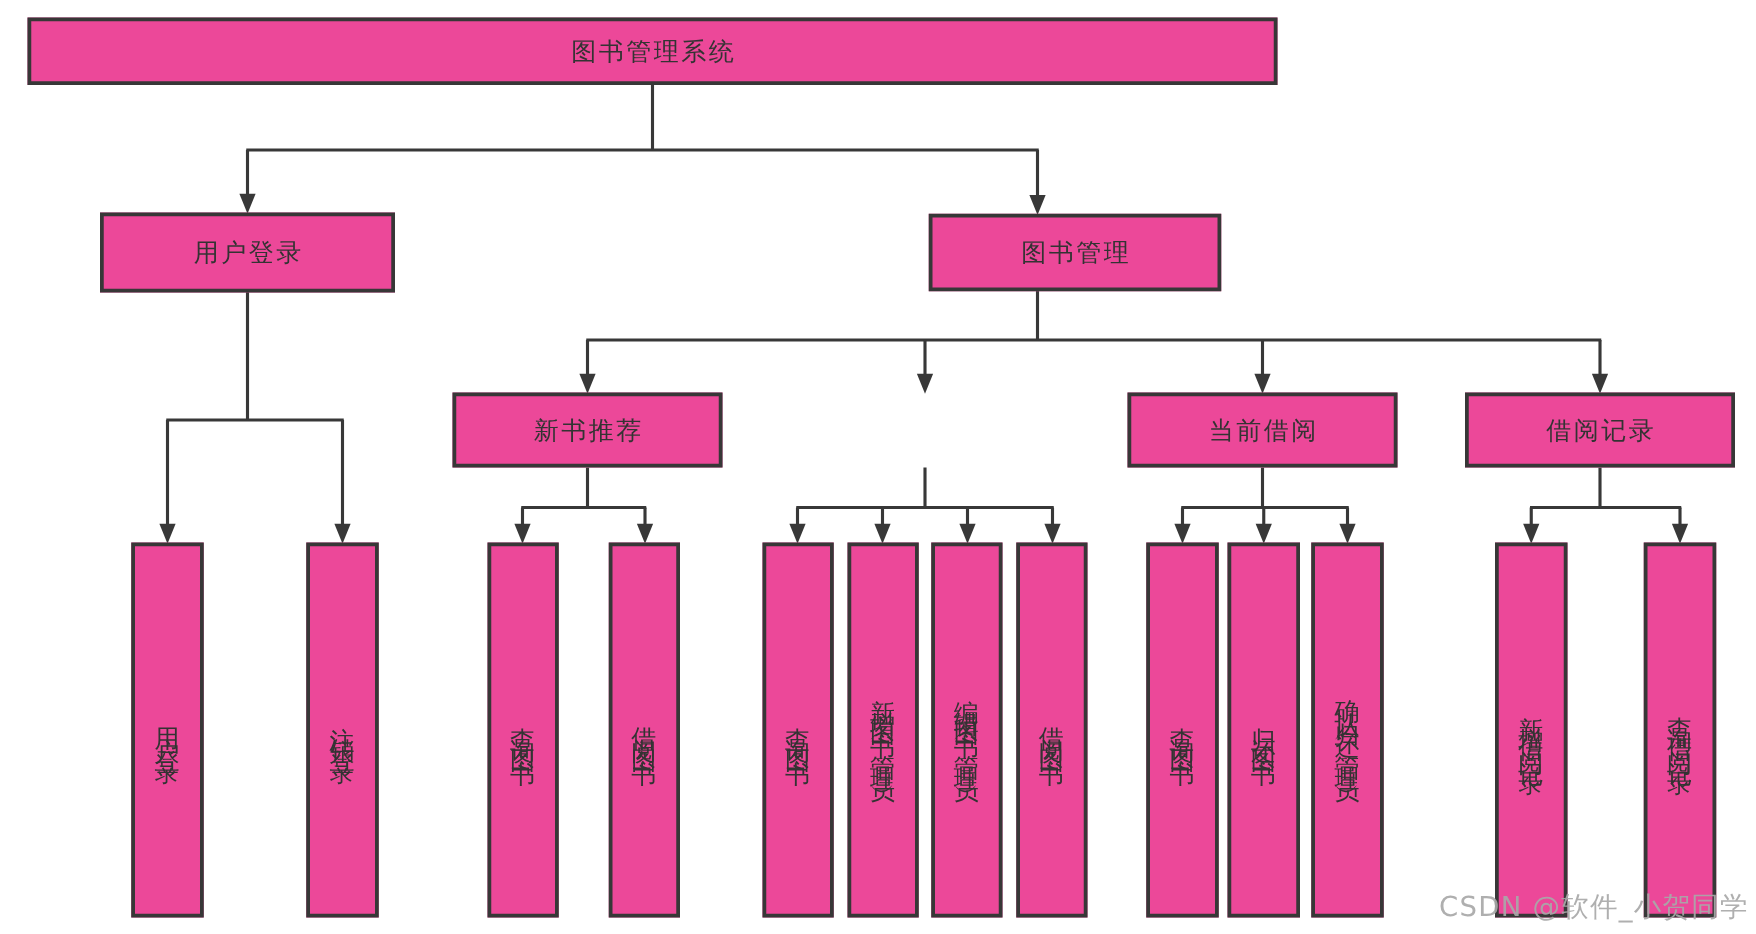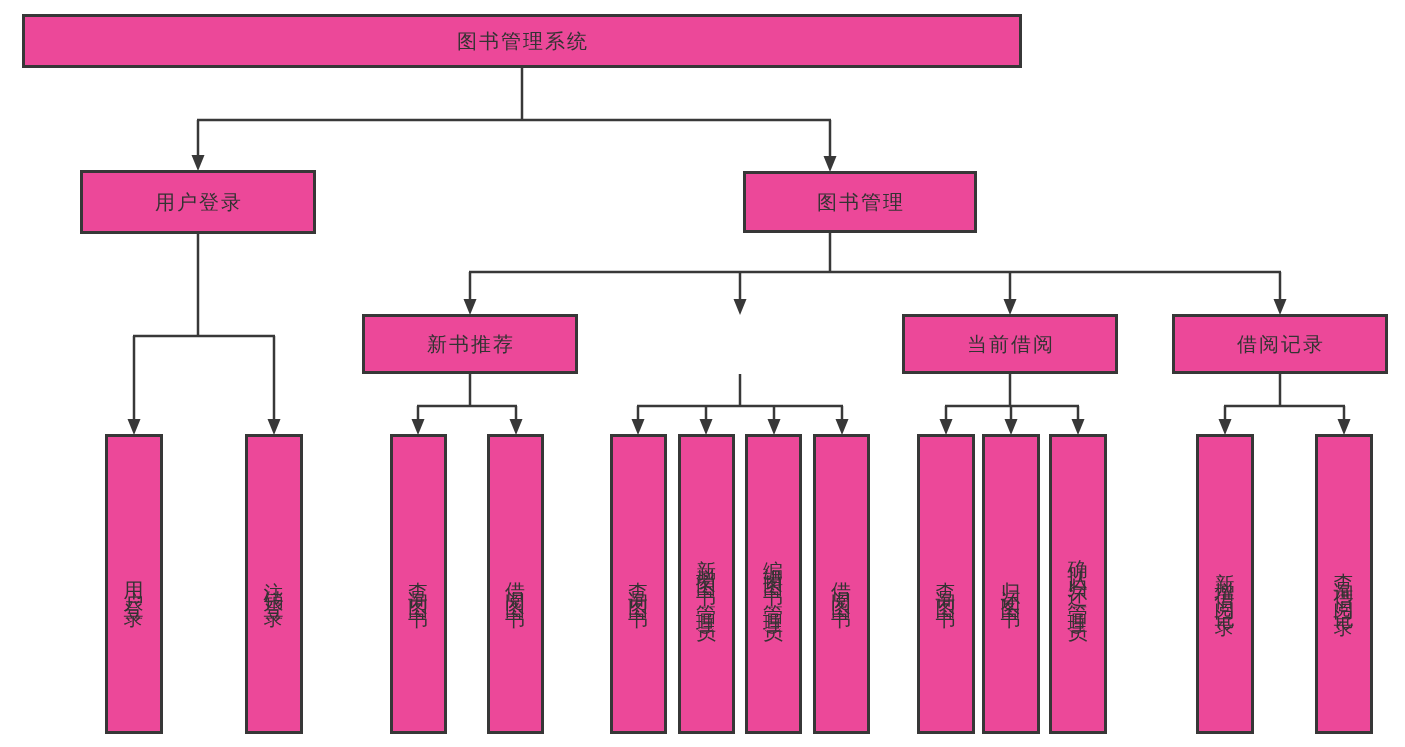--- a/index.html
+++ b/index.html
@@ -132,14 +132,15 @@
   <div class="box vbox" style="left:745px; top:434px; width:57px; height:300px;">编辑图书（管理员）</div>
   <div class="box vbox" style="left:813px; top:434px; width:57px; height:300px;">借阅图书</div>
 
   <div class="box vbox" style="left:917px; top:434px; width:58px; height:300px;">查询图书</div>
   <div class="box vbox" style="left:982px; top:434px; width:58px; height:300px;">归还图书</div>
   <div class="box vbox" style="left:1049px; top:434px; width:58px; height:300px;">确认归还（管理员）</div>
 
   <div class="box vbox" style="left:1196px; top:434px; width:58px; height:300px;">新增借阅记录</div>
   <div class="box vbox" style="left:1315px; top:434px; width:58px; height:300px;">查询借阅记录</div>
 
+  <div class="watermark">CSDN @软件_小贺同学</div>
 
 </div>
 
 </body></html>

